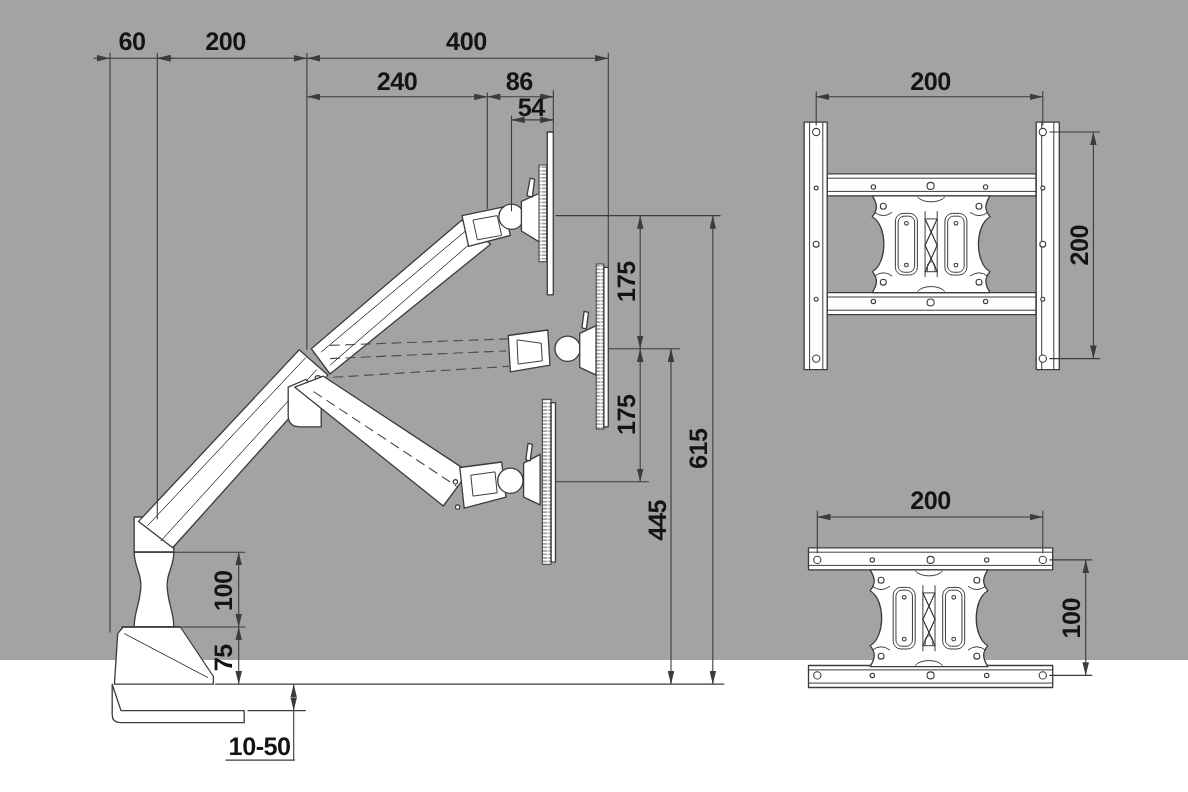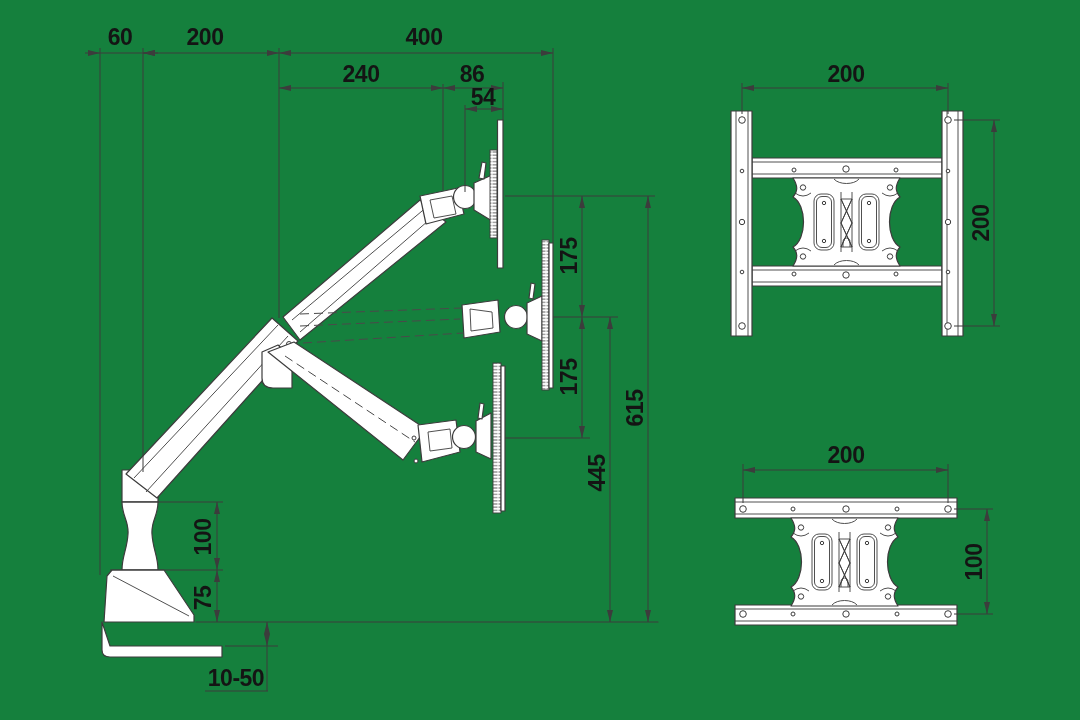--- a/index.html
+++ b/index.html
@@ -1,17 +1,17 @@
 <!DOCTYPE html>
 <html><head>
 <meta charset="utf-8">
 <style>
   html,body{margin:0;padding:0;background:#ffffff;}
   body{width:1080px;height:720px;overflow:hidden;}
-  .canvas-wrap{width:1080px;height:720px;background:#15803d;}
+  .canvas-wrap{width:1080px;height:600px;background:#a3a3a3;}
   svg text{
     font-family:"Liberation Sans","DejaVu Sans",sans-serif;
     font-weight:bold;
     font-size:23px;
     fill:#141414;
     letter-spacing:-0.5px;
   }
   .ln{stroke:#3c3c3c;stroke-width:1.2;fill:none;stroke-linejoin:round;stroke-linecap:round;}
   .lnf{stroke:#3c3c3c;stroke-width:1.2;fill:#ffffff;stroke-linejoin:round;}
   .thin{stroke:#3c3c3c;stroke-width:0.9;fill:none;}

